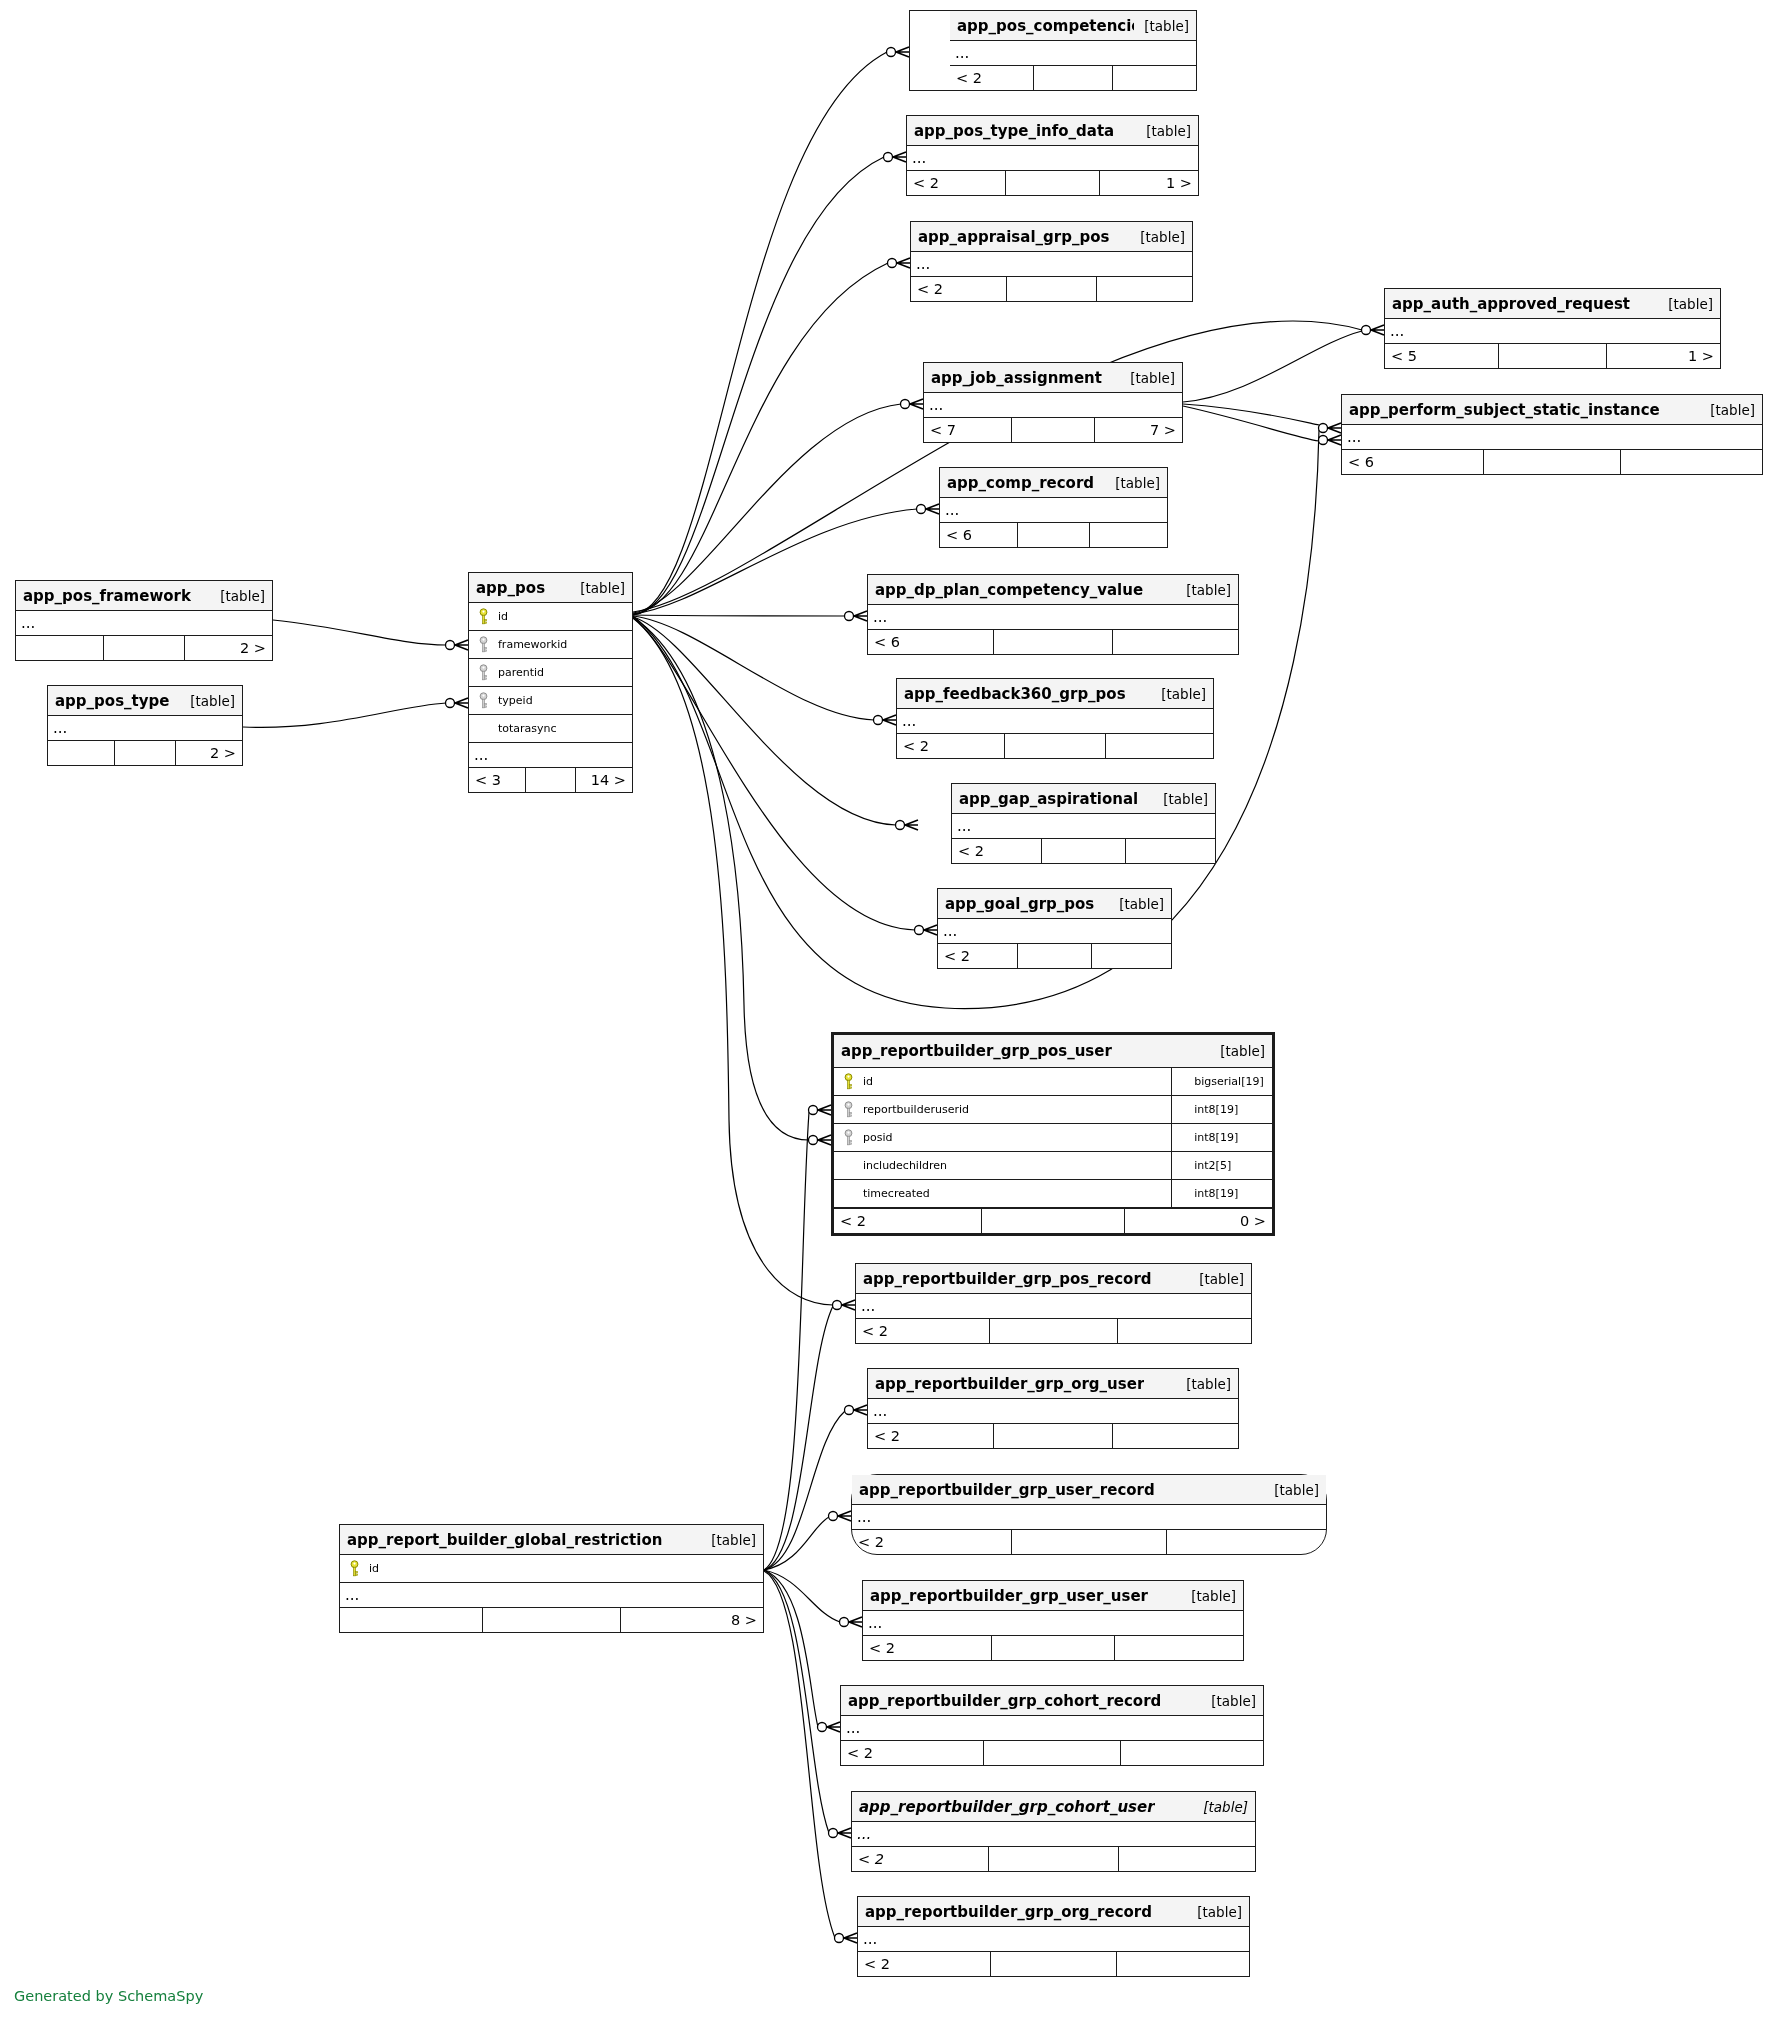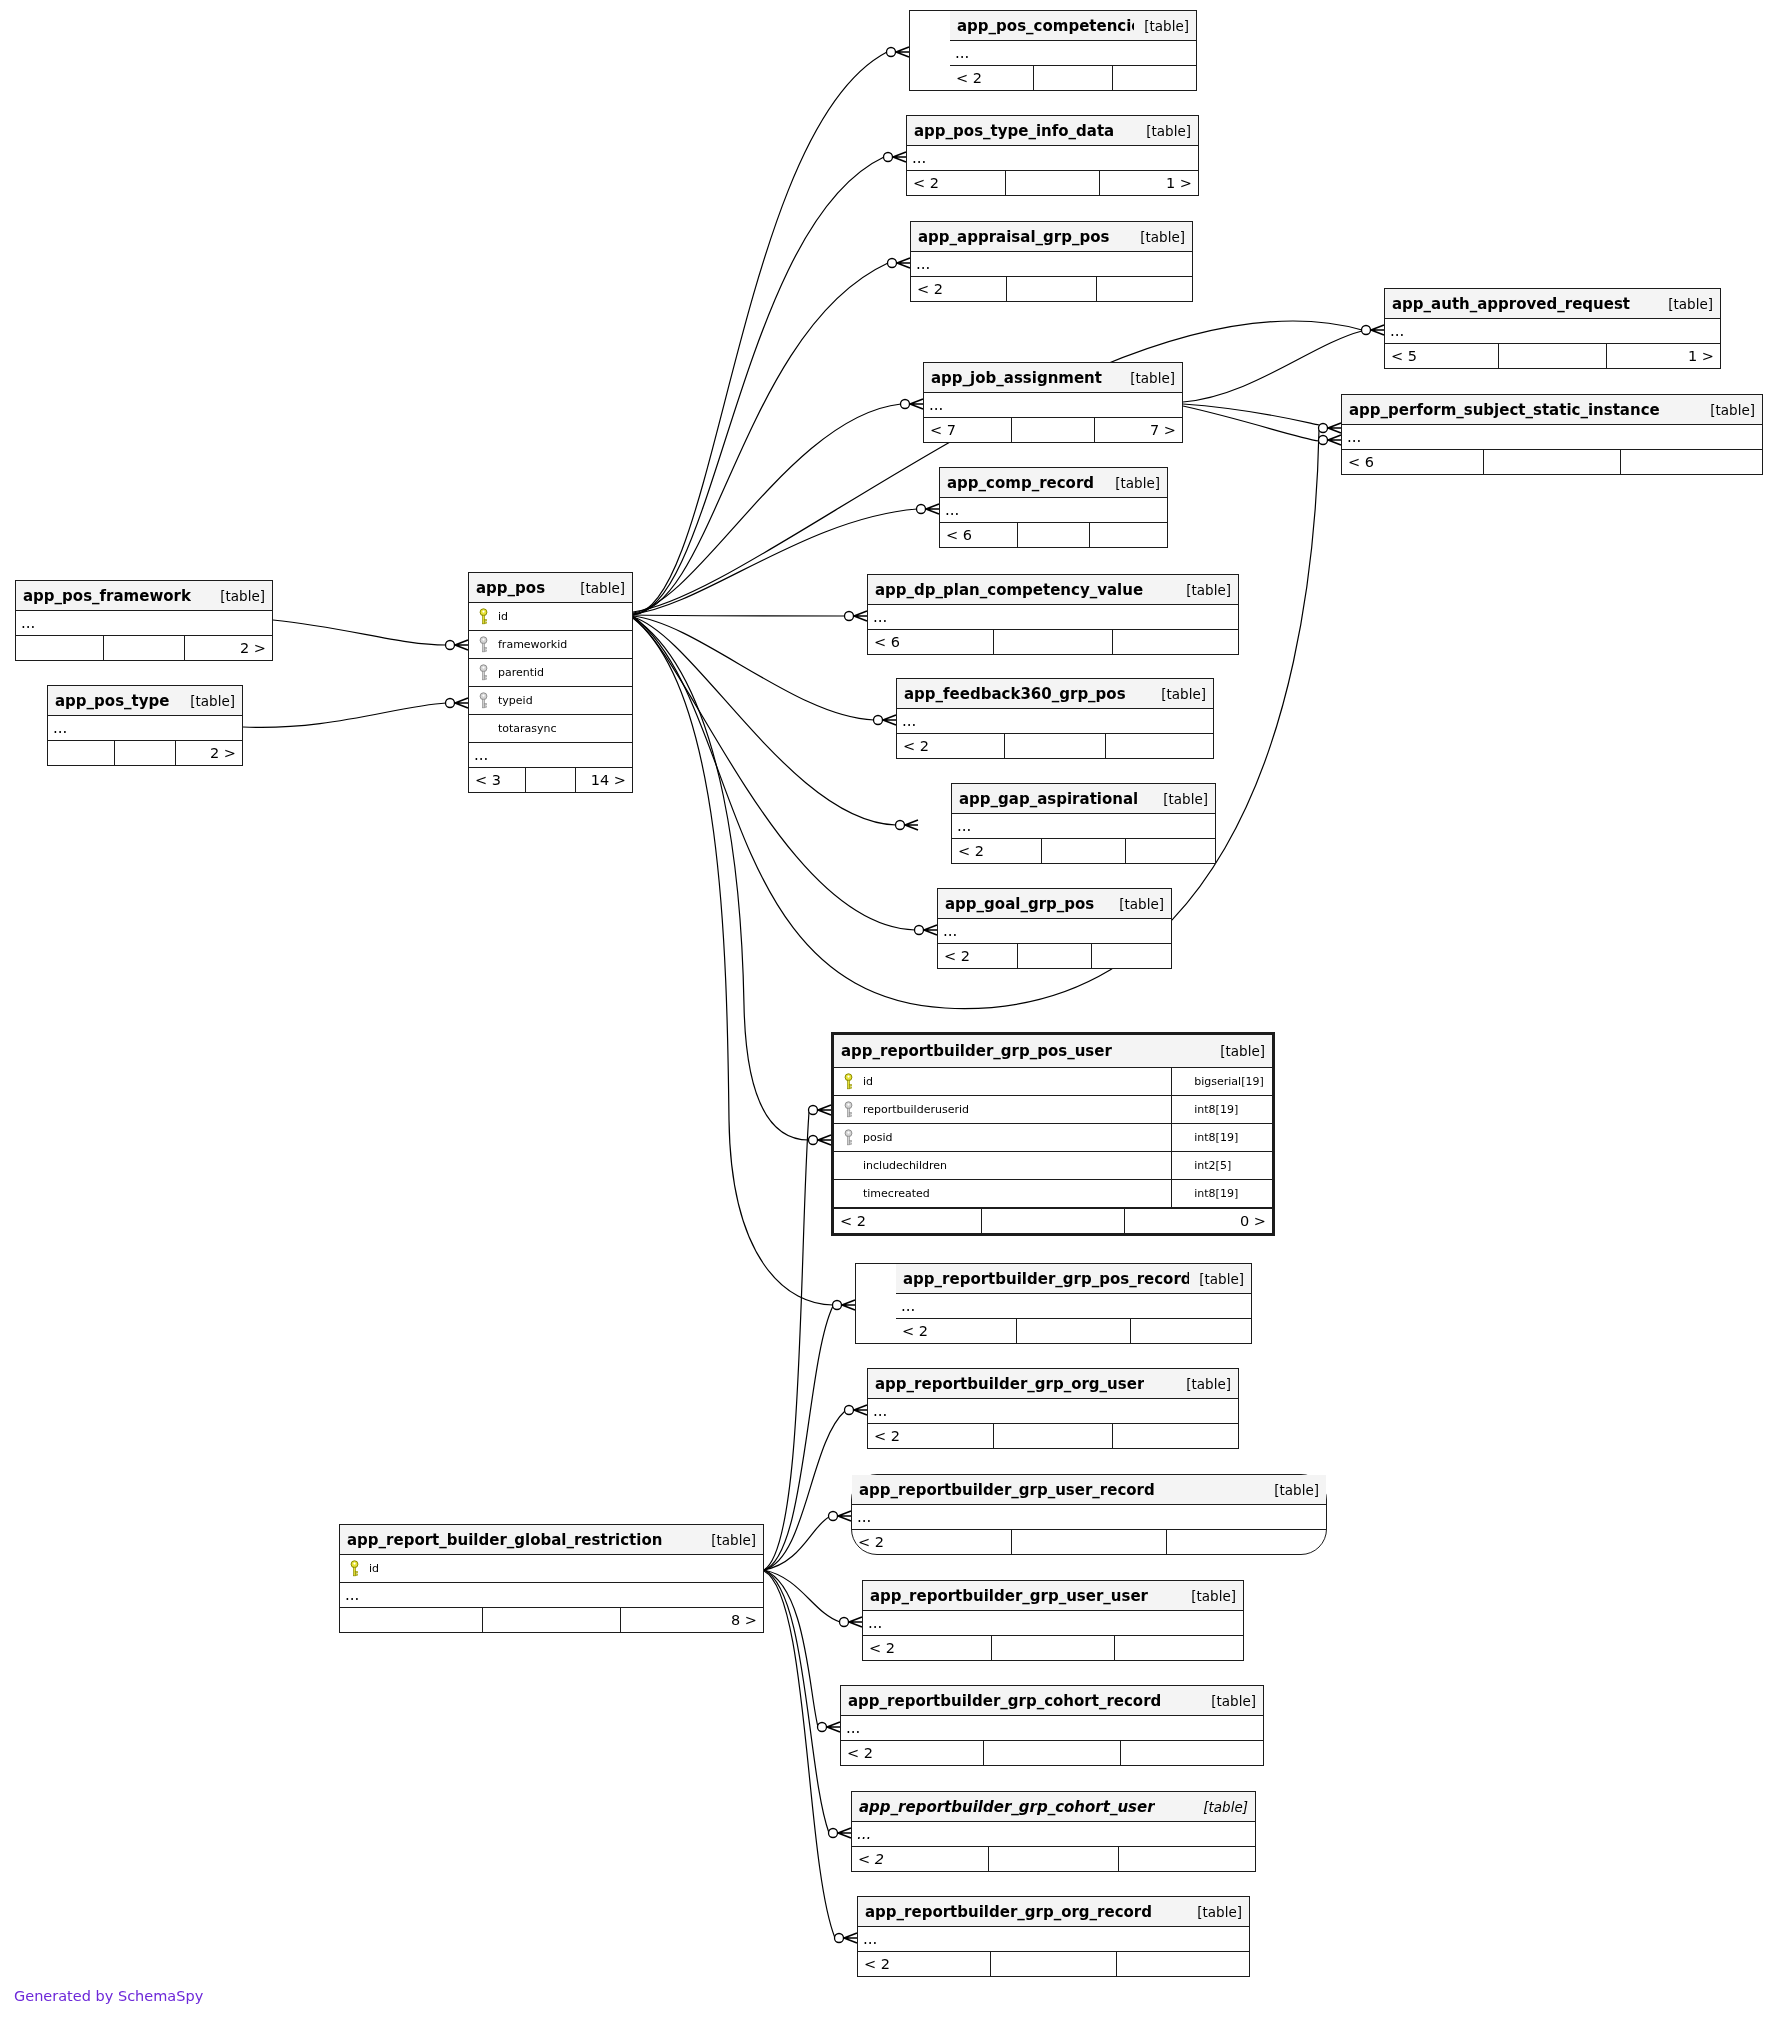--- a/index.html
+++ b/index.html
@@ -20,21 +20,21 @@
   .fname{white-space:nowrap;overflow:hidden;flex:1;}
   .ftype{flex:none;width:23%;border-left:1px solid #1c1c1c;align-self:stretch;
          display:flex;align-items:center;padding-left:22px;box-sizing:border-box;}
   .ellip{height:24px;padding-left:5px;font-size:15px;display:flex;align-items:center;
          border-bottom:none;box-sizing:border-box;}
   .ft{display:flex;border-top:1px solid #1c1c1c;height:25px;font-size:14.5px;box-sizing:border-box;}
   .ft .c{flex:1;display:flex;align-items:center;box-sizing:border-box;}
   .ft .c.l{padding-left:6px;}
   .ft .c.m{border-left:1px solid #1c1c1c;border-right:1px solid #1c1c1c;}
   .ft .c.r{justify-content:flex-end;padding-right:6px;}
-  #note{position:absolute;left:14px;top:1988px;font-size:14.5px;color:#6d28d9;}
+  #note{position:absolute;left:14px;top:1988px;font-size:14.5px;color:#15803d;}
   .keysvg{display:block;}
 </style>
 </head>
 <body>
 
 <div id="canvas">
   <svg id="edges" xmlns="http://www.w3.org/2000/svg" viewBox="0 0 1779 2028">
       <path d="M273,620 C350,628 400,645 446,645" fill="none" stroke="#000000" stroke-width="1.2"></path>
       <path d="M243,727 C330,731 396,706 446,703" fill="none" stroke="#000000" stroke-width="1.2"></path>
       <path d="M633,615 C718,607 737,130 887,52" fill="none" stroke="#000000" stroke-width="1.2"></path>
@@ -428,21 +428,21 @@
           <span class="keyslot"></span>
           <span class="fname">timecreated</span>
           <span class="ftype">int8[19]</span>
         </div>
         <div class="ft">
           <span class="c l">&lt; 2</span>
           <span class="c m"></span>
           <span class="c r">0 &gt;</span>
         </div>
       </div>
-      <div class="tbl" style="left: 855px; top: 1263px; width: 397px; padding-left: 40px;">
+      <div class="tbl" style="left: 855px; top: 1263px; width: 397px;">
         <div class="hd">
           <span class="nm">app_reportbuilder_grp_pos_record</span>
           <span class="tag">[table]</span>
         </div>
         <div class="row ellip">...</div>
         <div class="ft">
           <span class="c l">&lt; 2</span>
           <span class="c m"></span>
           <span class="c r"></span>
         </div>

